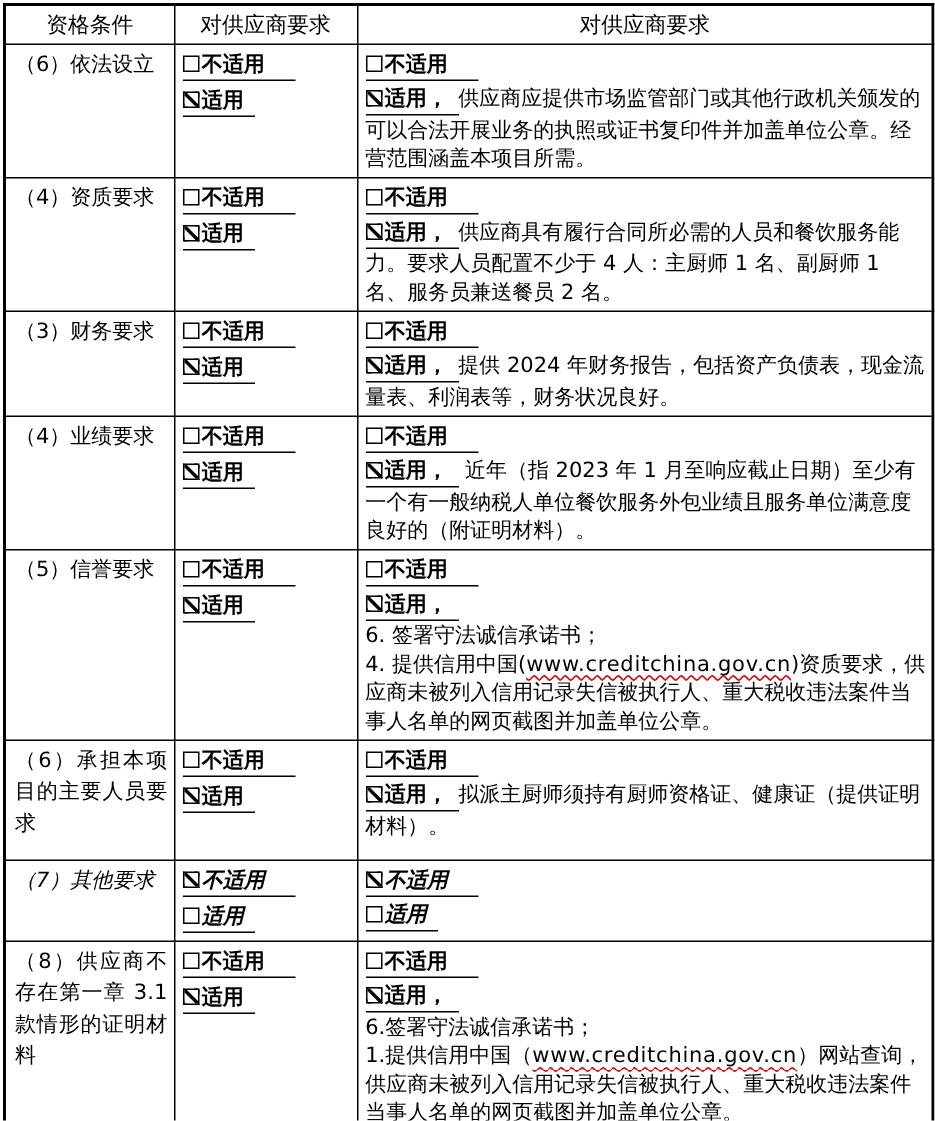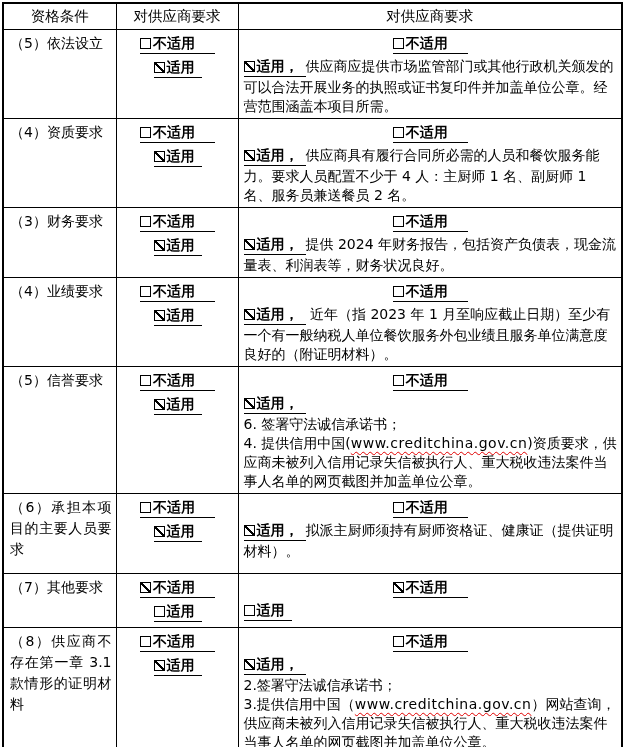--- a/index.html
+++ b/index.html
@@ -32,26 +32,26 @@
     padding: 3px 4px 2px 5px;
     font-size: 14px;
   }
   
   tbody tr:nth-child(1) { height: 80px; }
   tbody tr:nth-child(2) { height: 84px; }
   tbody tr:nth-child(3) { height: 62px; }
   tbody tr:nth-child(4) { height: 85px; }
   tbody tr:nth-child(5) { height: 118px; margin-left: 24px; }
   tbody tr:nth-child(6) { height: 80px; }
-  tbody tr:nth-child(7) { height: 47px; }
+  tbody tr:nth-child(7) { height: 47px; font-style: italic; }
   tbody tr:nth-child(8) { height: 118px; }
   tbody tr:nth-child(9) { height: 45px; }
 
   .c-cond { line-height: 21px; text-align: justify; padding-left: 6px; }
-  .opt-line { margin: 0 0 3px 0; line-height: 20px; text-align: center; }
+  .opt-line { margin: 0 0 3px 0; line-height: 20px; }
   .checkline {
     display: inline-block;
     font-weight: bold;
     border-bottom: 1px solid #000;
     line-height: 17px;
     padding-bottom: 1px;
     white-space: nowrap;
   }
   .checkline.na  { padding-right: 20px; }
   .checkline.app { padding-right: 7px; }
@@ -92,21 +92,21 @@
     <thead>
       <tr>
         <th>资格条件</th>
         <th>对供应商要求</th>
         <th>对供应商要求</th>
       </tr>
     </thead>
     <tbody id="tbody">
   <tr>
     <td class="c-cond">
-      <span class="cond-text">（5）依法设立</span>
+      <span class="cond-text">（6）依法设立</span>
     </td>
     <td class="c-sup">
       <div class="opt-line">
         <span class="checkline na"><span class="cb"></span><span class="cb-label">不适用</span></span>
       </div>
       <div class="opt-line">
         <span class="checkline app"><span class="cb checked"></span><span class="cb-label">适用</span></span>
       </div>
     </td>
     <td class="c-proof">
@@ -265,20 +265,20 @@
         <span class="checkline app"><span class="cb checked"></span><span class="cb-label">适用</span></span>
       </div>
     </td>
     <td class="c-proof">
       <div class="opt-line">
         <span class="checkline na"><span class="cb"></span><span class="cb-label">不适用</span></span>
       </div>
       <div class="appline">
         <span class="checkline app"><span class="cb checked"></span><span class="cb-label">适用，</span></span><span class="inline-text"></span>
       </div>
-    <div class="proof-para"><span>2.签署守法诚信承诺书；</span></div>
-            <div class="proof-para"><span>3.提供信用中国（</span><span class="url">www.creditchina.gov.cn</span><span>）网站查询，供应商未被列入信用记录失信被执行人、重大税收违法案件当事人名单的网页截图并加盖单位公章。</span></div>
+    <div class="proof-para"><span>6.签署守法诚信承诺书；</span></div>
+            <div class="proof-para"><span>1.提供信用中国（</span><span class="url">www.creditchina.gov.cn</span><span>）网站查询，供应商未被列入信用记录失信被执行人、重大税收违法案件当事人名单的网页截图并加盖单位公章。</span></div>
           </td>
   </tr>
 
 </tbody>
   </table>
 </div>
 
 </body></html>

